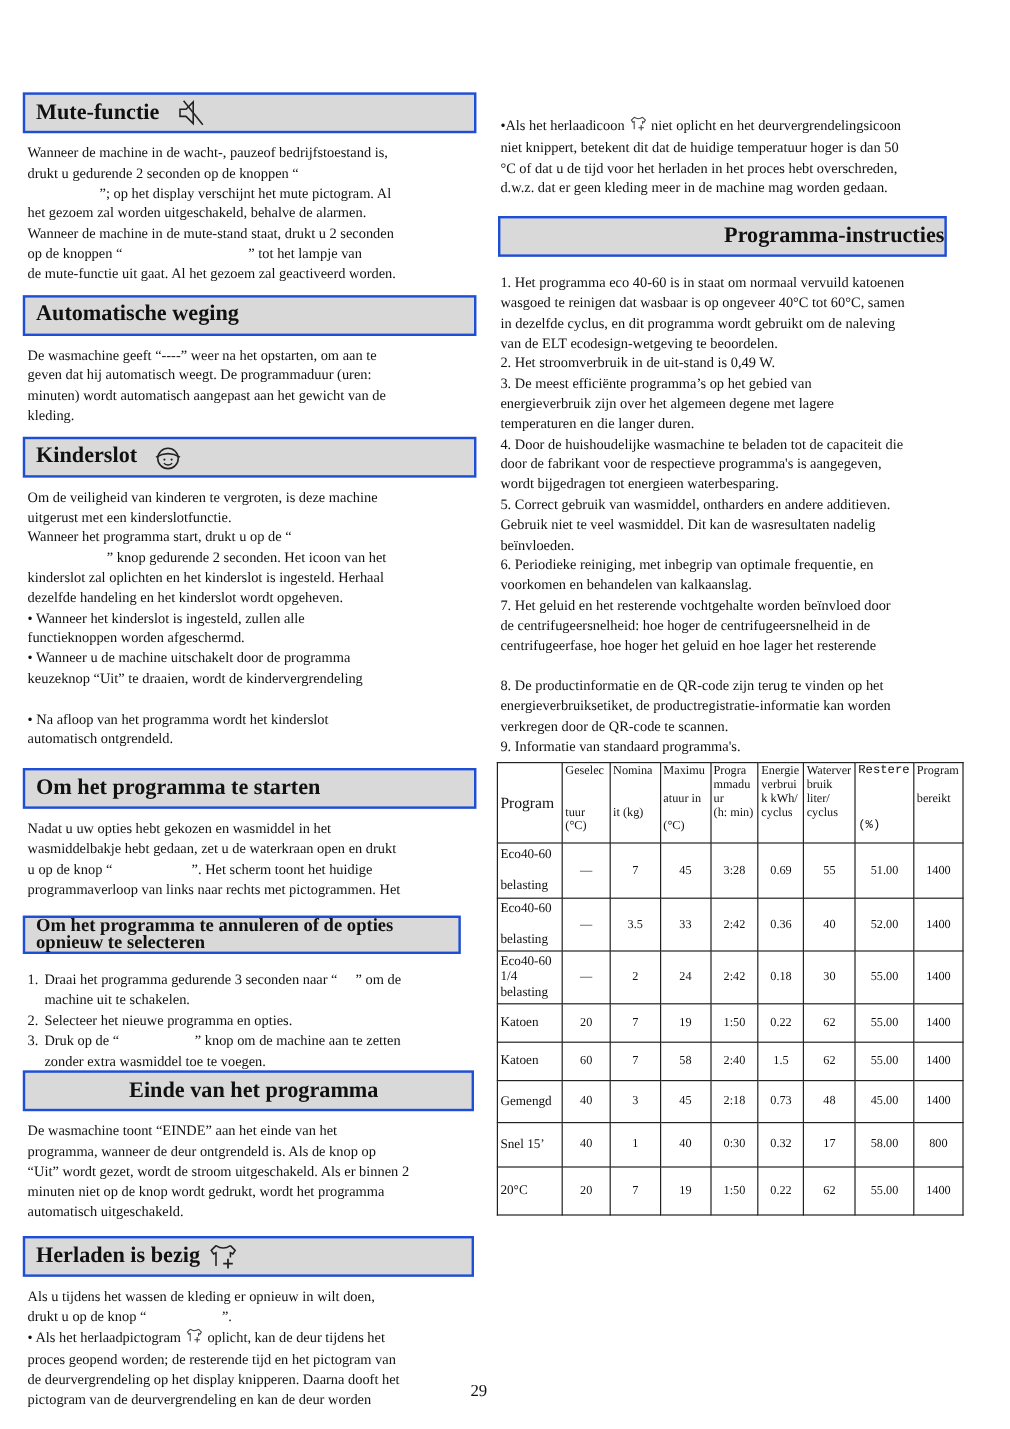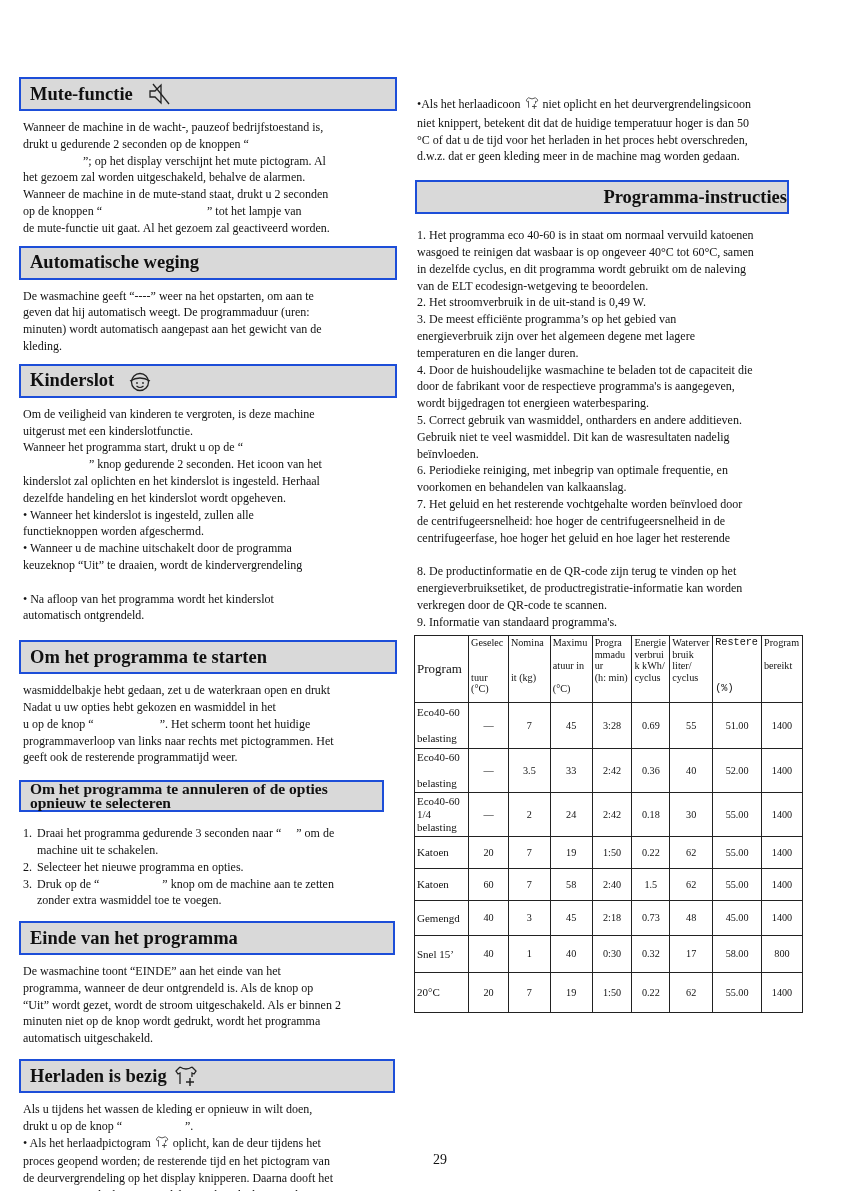--- a/index.html
+++ b/index.html
@@ -43,21 +43,21 @@
     }
     table.spec td, table.spec th {
       border: 1px solid #222; padding: 1px 2px; vertical-align: middle;
       font-weight: normal;
     }
     table.spec th { text-align: left; vertical-align: top; height: 64px; }
     table.spec td { text-align: center; }
     table.spec td.prog { text-align: left; font-size: 11px; line-height: 13px; }
     .pagenum {
       position: absolute; left: 0; width: 798px; top: 1152px;
-      text-align: center; font-size: 14px; padding-left: 41px;
+      text-align: center; font-size: 14px;
     }
   </style>
 </head>
 <body>
 
 <div class="col col-left">
 
   <div class="sec-header">
     <span>Mute-functie</span>
     <span class="icon">
@@ -112,25 +112,24 @@
     <p>keuzeknop “Uit” te draaien, wordt de kindervergrendeling</p>
     <div class="gap"></div>
     <p>• Na afloop van het programma wordt het kinderslot</p>
     <p>automatisch ontgrendeld.</p>
   </div>
 
   <div class="sec-header" style="margin-top:16px">
     <span>Om het programma te starten</span>
   </div>
   <div class="body-text">
+    <p>Nadat u uw opties hebt gekozen en wasmiddel in het</p>
     <p>wasmiddelbakje hebt gedaan, zet u de waterkraan open en drukt</p>
-    <p>Nadat u uw opties hebt gekozen en wasmiddel in het</p>
     <p>u op de knop “&nbsp;&nbsp;&nbsp;&nbsp;&nbsp;&nbsp;&nbsp;&nbsp;&nbsp;&nbsp;&nbsp;&nbsp;&nbsp;&nbsp;&nbsp;&nbsp;&nbsp;&nbsp;&nbsp;&nbsp;&nbsp;&nbsp;”. Het scherm toont het huidige</p>
     <p>programmaverloop van links naar rechts met pictogrammen. Het</p>
-    <p>geeft ook de resterende programmatijd weer.</p>
   </div>
 
   <div class="sec-header two-line" style="margin-top:14px; width:365px; flex-direction:column; align-items:flex-start; justify-content:center;">
     <span>Om het programma te annuleren of de opties</span>
     <span>opnieuw te selecteren</span>
   </div>
   <div class="body-text" style="margin-top:13px">
     <div class="ol-item">
       <span class="num">1.</span>
       <span>
@@ -146,21 +145,21 @@
     </div>
     <div class="ol-item">
       <span class="num">3.</span>
       <span>
           <p>Druk op de “&nbsp;&nbsp;&nbsp;&nbsp;&nbsp;&nbsp;&nbsp;&nbsp;&nbsp;&nbsp;&nbsp;&nbsp;&nbsp;&nbsp;&nbsp;&nbsp;&nbsp;&nbsp;&nbsp;&nbsp;&nbsp;” knop om de machine aan te zetten</p>
           <p>zonder extra wasmiddel toe te voegen.</p>
         </span>
     </div>
   </div>
 
-  <div class="sec-header" style="margin-top:12px; width:376px;">
+  <div class="sec-header" style="width:376px;justify-content:center;">
     <span>Einde van het programma</span>
   </div>
   <div class="body-text">
     <p>De wasmachine toont “EINDE” aan het einde van het</p>
     <p>programma, wanneer de deur ontgrendeld is. Als de knop op</p>
     <p>“Uit” wordt gezet, wordt de stroom uitgeschakeld. Als er binnen 2</p>
     <p>minuten niet op de knop wordt gedrukt, wordt het programma</p>
     <p>automatisch uitgeschakeld.</p>
   </div>
 

